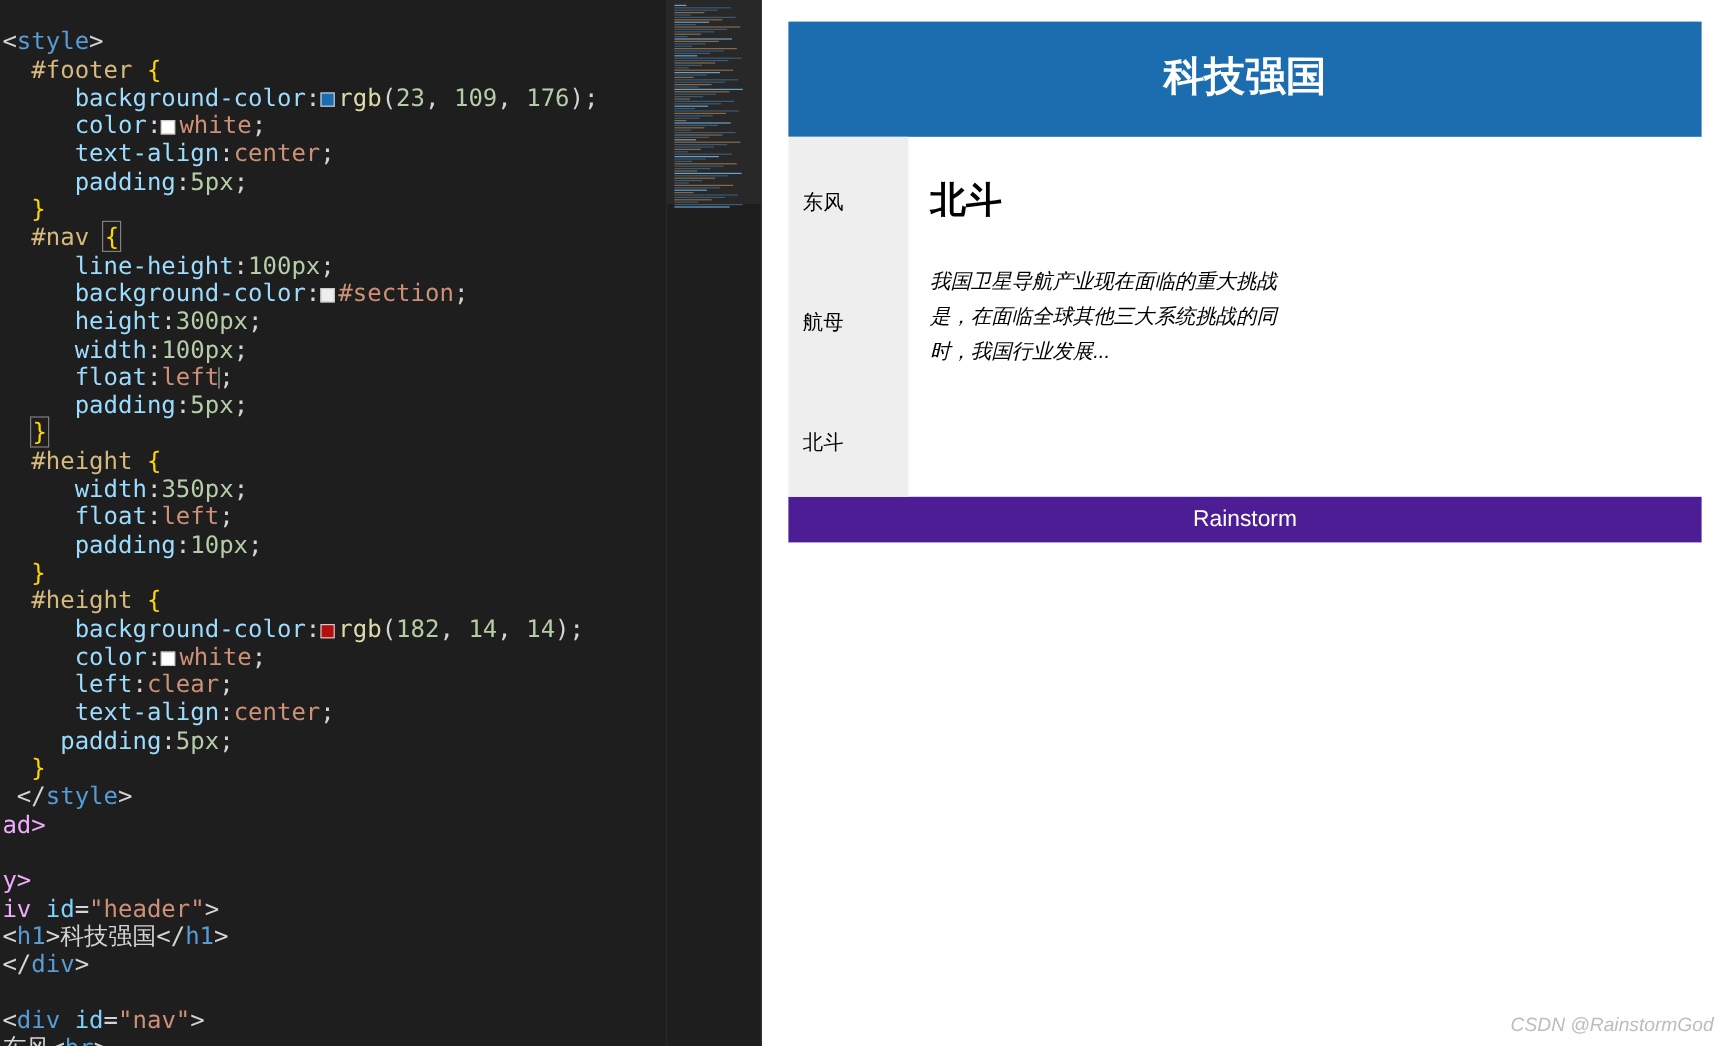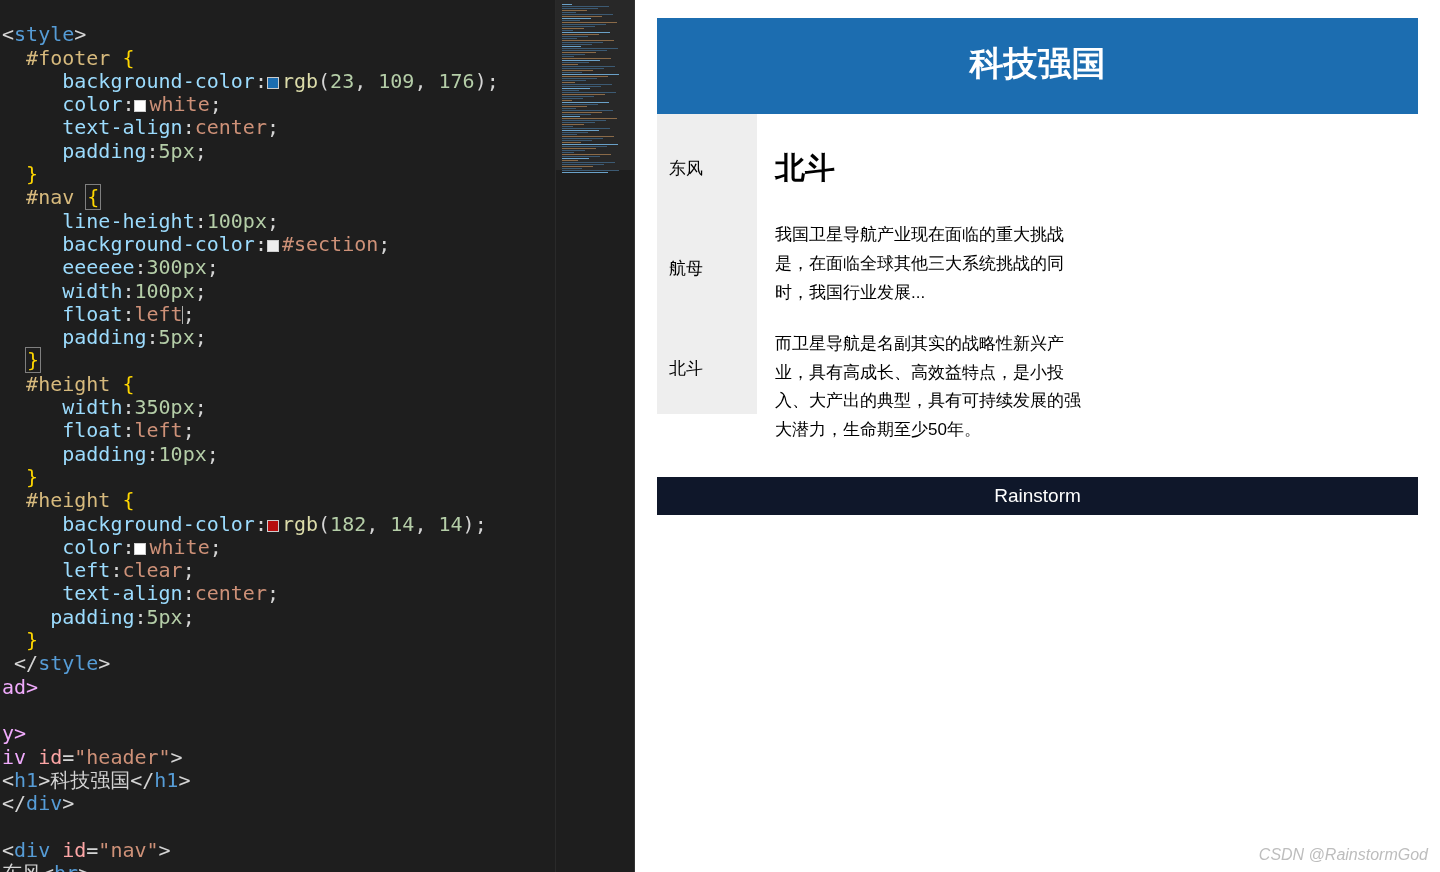--- a/index.html
+++ b/index.html
@@ -18,21 +18,21 @@
       height: 100%;
       background: #1e1e1e;
       color: #d4d4d4;
       font-size: 20px;
       line-height: 23.3px;
       overflow: hidden;
       white-space: pre;
     }
     .editor-inner { padding: 0 0 0 2px; }
     .tag    { color: #569cd6; }
-    .attr   { color: #fca5a5; }
+    .attr   { color: #7dd3fc; }
     .string { color: #ce9178; }
     .sel    { color: #d7ba7d; }
     .prop   { color: #9cdcfe; }
     .val    { color: #ce9178; }
     .num    { color: #b5cea8; }
     .fn     { color: #dcdcaa; }
     .punct  { color: #f0abfc; }
     .brace  { color: #ffd700; }
     .hl-brace {
       border: 1px solid #7f7f7f;
@@ -100,23 +100,23 @@
       font-size: 17px;
     }
     #section {
       width: 350px;
       float: left;
       padding: 10px 10px 10px 18px;
       font-size: 17px;
       line-height: 1.7;
     }
     #section h1 { font-size: 30px; font-weight: 700; margin: 18px 0 28px; }
-    #section p { margin-bottom: 22px; }
+    #section p { margin-bottom: 22px; font-style: italic; }
     #footer {
-      background-color: #0f172a;
+      background-color: #4c1d95;
       color: white;
       clear: both;
       text-align: center;
       padding: 5px;
       font-size: 19px;
       line-height: 28px;
     }
     .watermark {
       position: absolute;
       right: 12px; bottom: 8px;
@@ -133,21 +133,21 @@
 <div class="editor-inner">&lt;<span class="tag">style</span>&gt;
   <span class="sel">#footer</span> <span class="brace">{</span>
      <span class="prop">background-color</span>:<span class="swatch" style="background:#1c6db0"></span><span class="fn">rgb</span>(<span class="num">23</span>, <span class="num">109</span>, <span class="num">176</span>);
      <span class="prop">color</span>:<span class="swatch" style="background:#ffffff"></span><span class="val">white</span>;
      <span class="prop">text-align</span>:<span class="val">center</span>;
      <span class="prop">padding</span>:<span class="num">5px</span>;
   <span class="brace">}</span>
   <span class="sel">#nav</span> <span class="brace hl-brace">{</span>
      <span class="prop">line-height</span>:<span class="num">100px</span>;
      <span class="prop">background-color</span>:<span class="swatch" style="background:#eeeeee"></span><span class="val">#section</span>;
-     <span class="prop">eeeeee</span>:<span class="num">300px</span>;
+     <span class="prop">height</span>:<span class="num">300px</span>;
      <span class="prop">width</span>:<span class="num">100px</span>;
      <span class="prop">float</span>:<span class="val">left</span><span class="cursor"></span>;
      <span class="prop">padding</span>:<span class="num">5px</span>;
   <span class="brace hl-brace">}</span>
   <span class="sel">#height</span> <span class="brace">{</span>
      <span class="prop">width</span>:<span class="num">350px</span>;
      <span class="prop">float</span>:<span class="val">left</span>;
      <span class="prop">padding</span>:<span class="num">10px</span>;
   <span class="brace">}</span>
   <span class="sel">#height</span> <span class="brace">{</span>
@@ -264,21 +264,20 @@
       <h1>科技强国</h1>
     </div>
     <div id="nav">
       <span>东风</span><br>
       <span>航母</span><br>
       <span>北斗</span><br>
     </div>
     <div id="section">
       <h1>北斗</h1>
       <p>我国卫星导航产业现在面临的重大挑战是，在面临全球其他三大系统挑战的同时，我国行业发展...</p>
-      <p>而卫星导航是名副其实的战略性新兴产业，具有高成长、高效益特点，是小投入、大产出的典型，具有可持续发展的强大潜力，生命期至少50年。</p>
     </div>
     <div id="footer">
       <span>Rainstorm</span>
     </div>
   </div>
 </div>
 
 <div class="watermark">CSDN @RainstormGod</div>
 
 </body></html>

